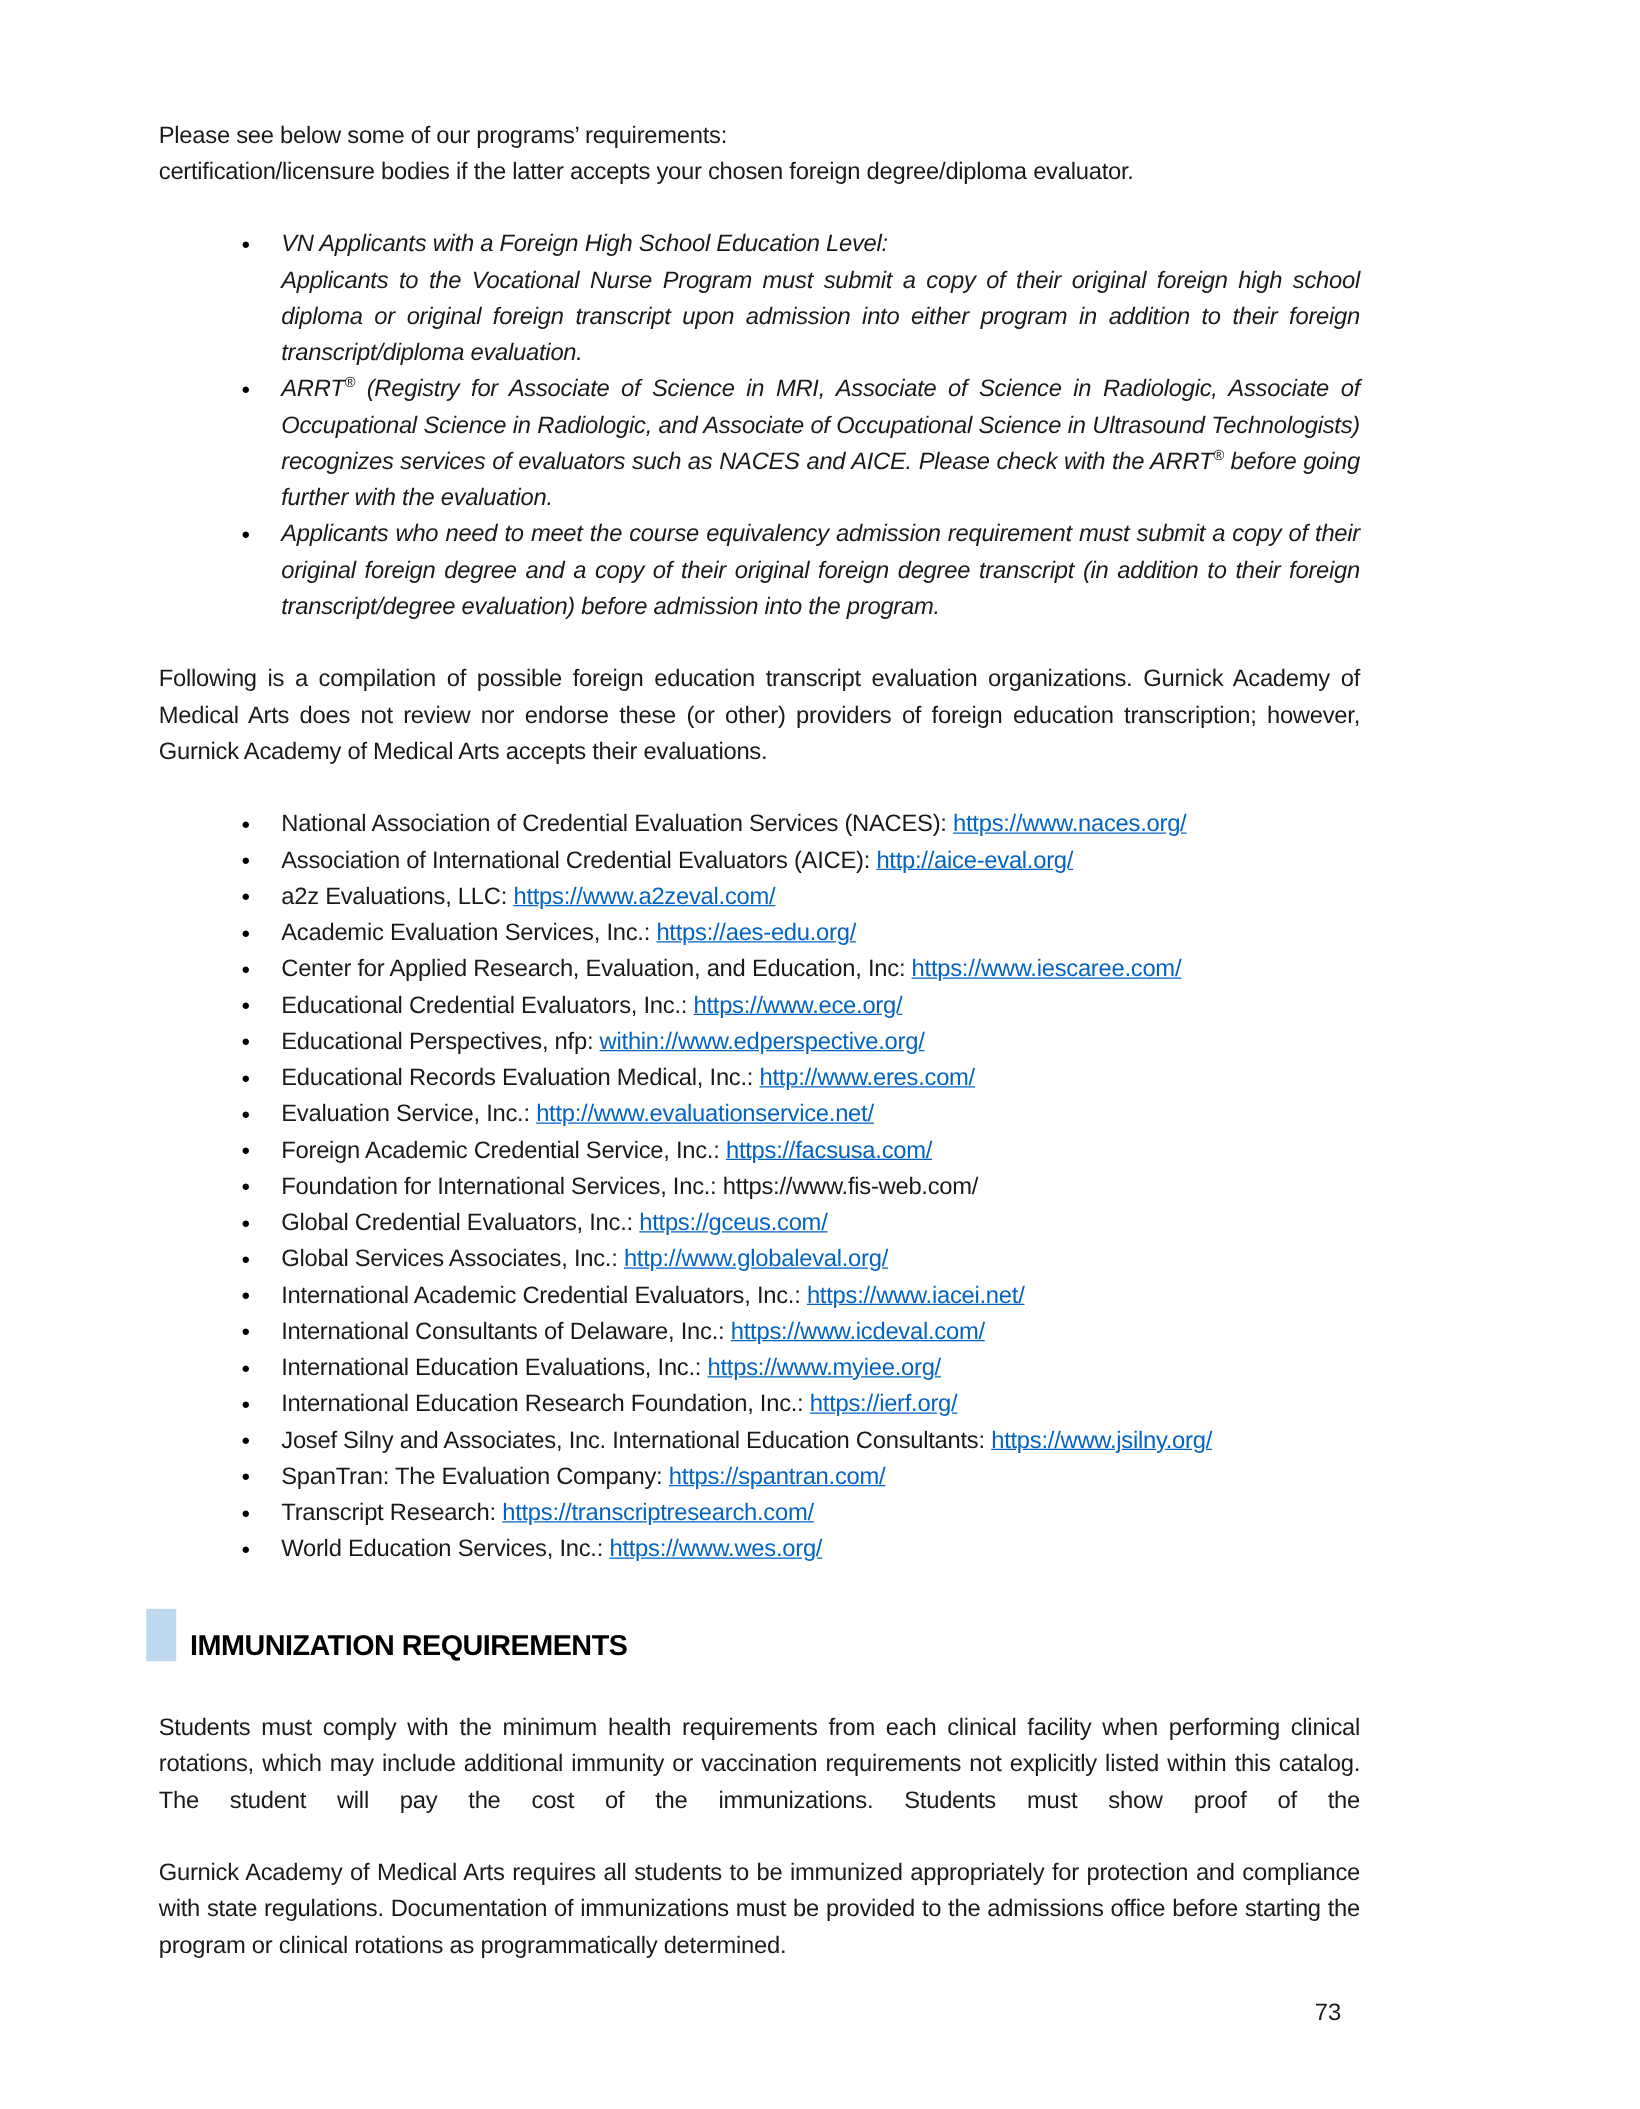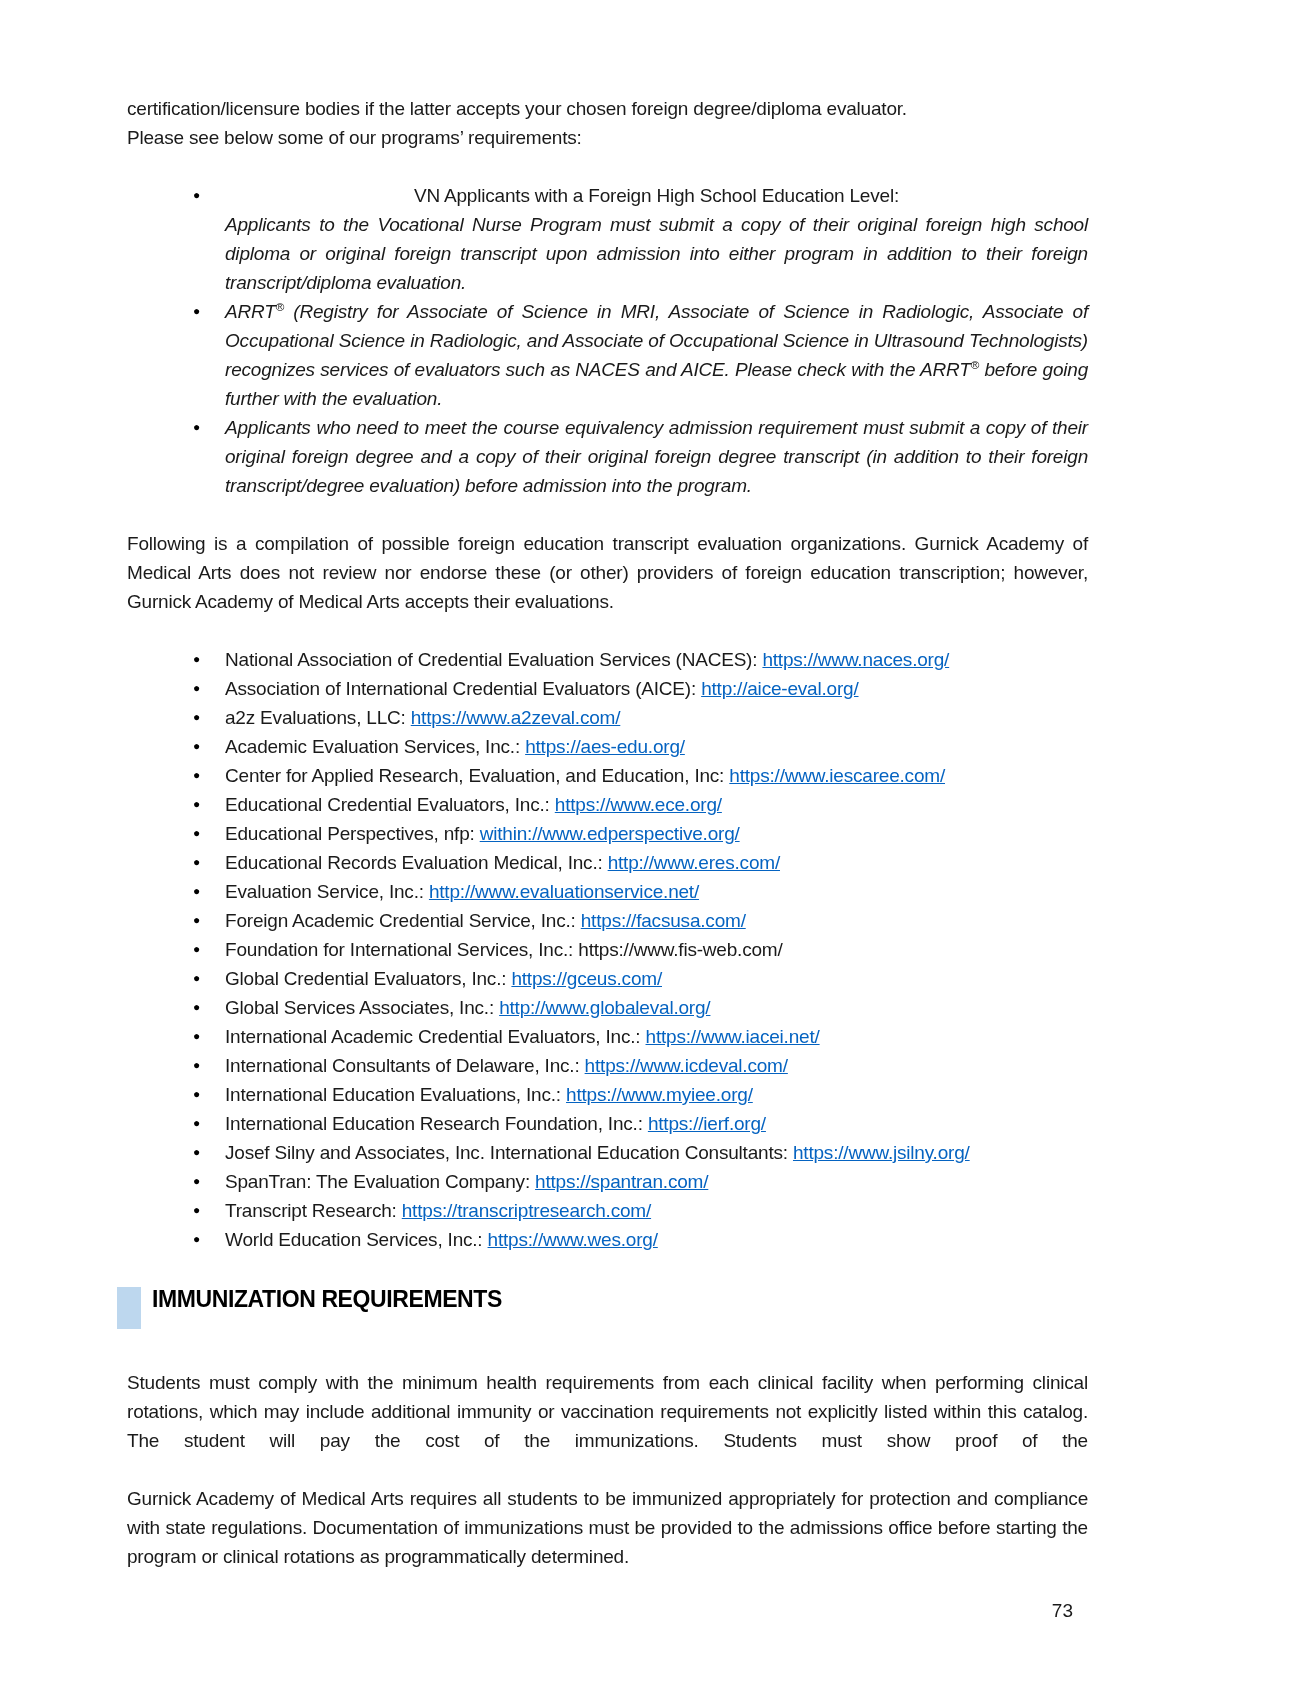--- a/index.html
+++ b/index.html
@@ -33,37 +33,37 @@
   }
   li.bullet-item { display: flex; align-items: flex-start; }
   .bullet {
     flex: 0 0 32px;
     width: 32px;
     font-size: 12px;
     line-height: 29px;
     color: #000;
   }
   .bullet-content { flex: 1 1 auto; min-width: 0; }
-  .bullet-title { text-align: center; }
+  .bullet-title { text-align: left; font-style: italic; }
   .bullet-body { text-align: justify; font-style: italic; }
   sup { font-size: 0.62em; line-height: 0; }
 
   .org-line { white-space: normal; }
   a.org-link {
     color: var(--link-color, #0563C1);
     text-decoration: underline;
     cursor: pointer;
   }
   .org-url-plain { color: #1a1a1a; text-decoration: none; }
 
   .section-gap { height: 29px; }
 
   .heading {
     display: flex;
-    align-items: flex-start;
+    align-items: flex-end;
     margin: 33px 0 39px -10px;
   }
   .heading-marker {
     width: 24px; height: 42px;
     background: var(--marker-color, #BDD7EE);
     margin-right: 11px;
     flex: 0 0 24px;
   }
   .heading-text {
     font-size: 23px;
@@ -81,22 +81,22 @@
     color: #1a1a1a;
   }
 </style>
 </head>
 <body>
 
 <div class="page">
   <div class="content">
 
     <div class="para">
+      <div>Please see below some of our programs’ requirements:</div>
       <div>certification/licensure bodies if the latter accepts your chosen foreign degree/diploma evaluator.</div>
-      <div>Please see below some of our programs’ requirements:</div>
     </div>
 
     <ul class="bullet-list" id="program-list">
   <li class="bullet-item">
     <span class="bullet">●</span>
     <div class="bullet-content">
       <div class="bullet-title">VN Applicants with a Foreign High School Education Level:</div>
       <div class="bullet-body">Applicants to the Vocational Nurse Program must submit a copy of their original foreign high school diploma or original foreign transcript upon admission into either program in addition to their foreign transcript/diploma evaluation.</div>
     </div>
   </li>

